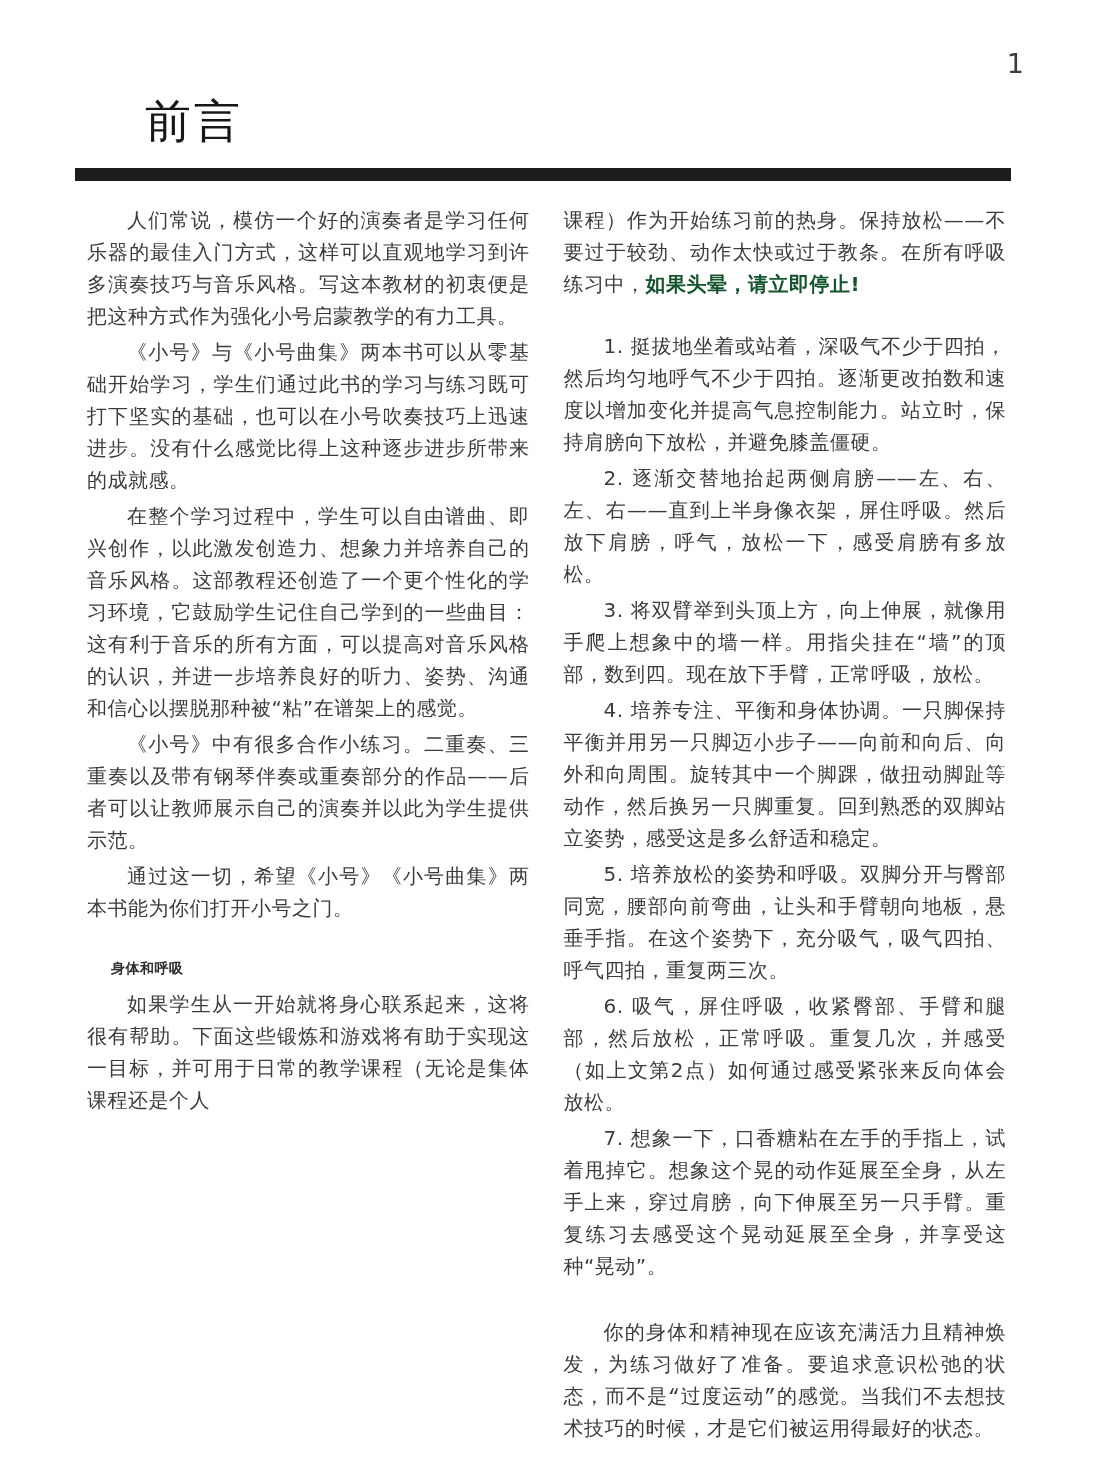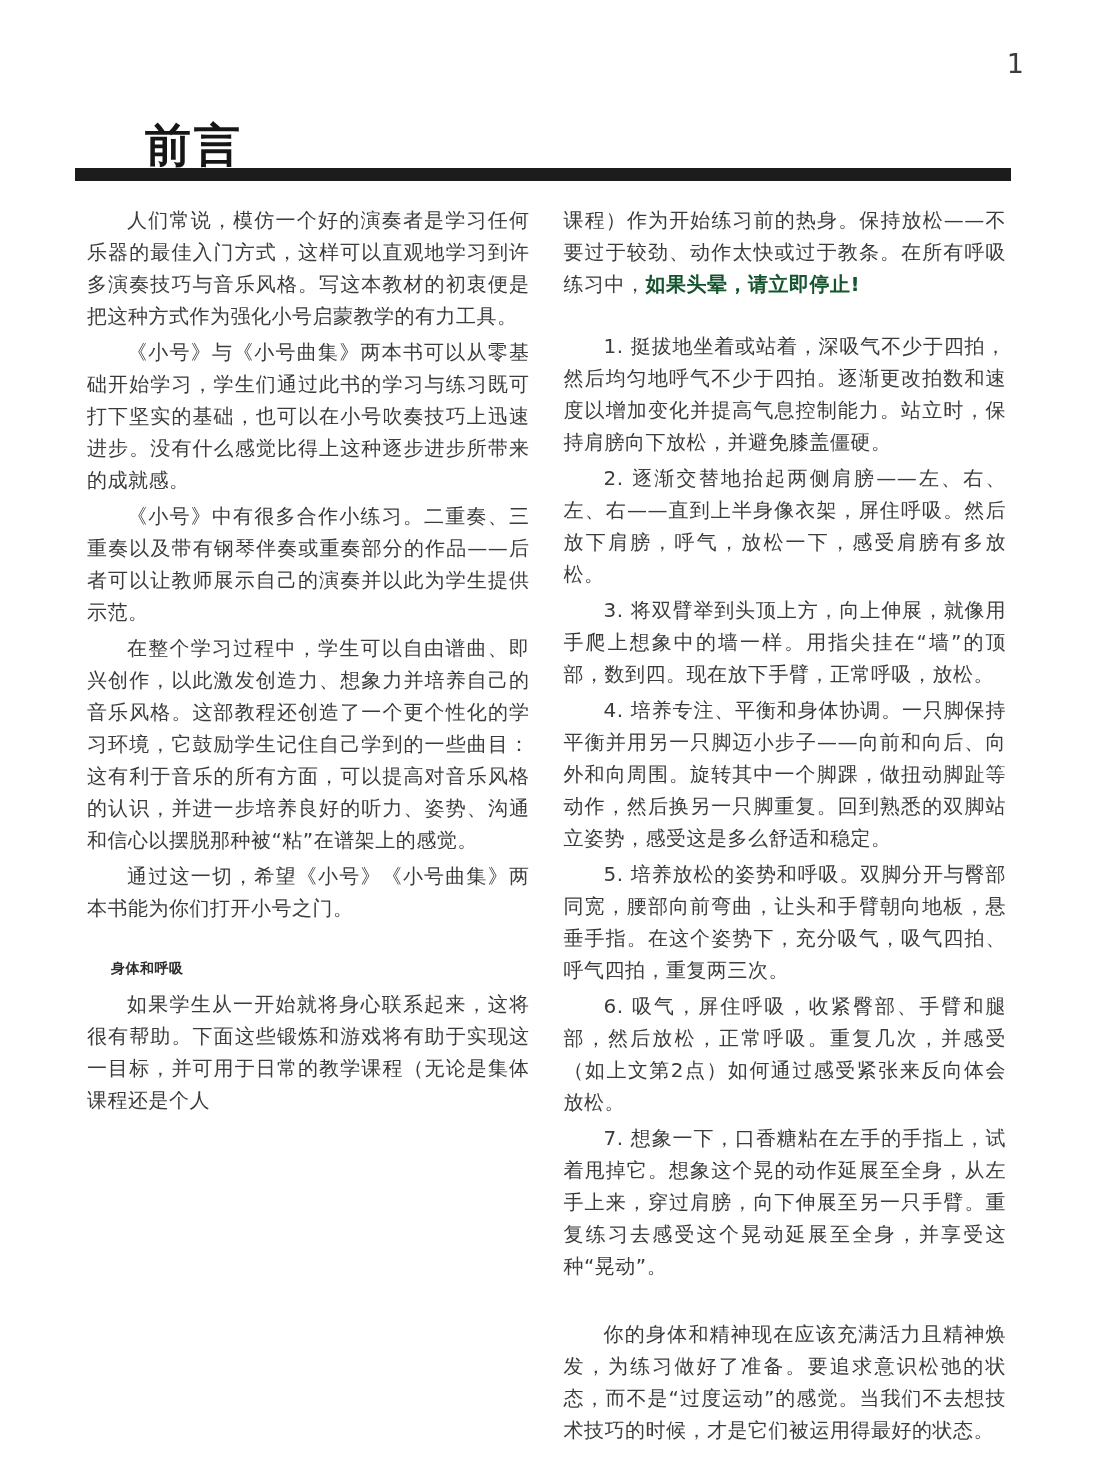--- a/index.html
+++ b/index.html
@@ -15,26 +15,26 @@
   .page-number {
     position: absolute;
     top: 48px;
     right: 76px;
     font-size: 27px;
     line-height: 32px;
     color: #3b3b3b;
   }
   .title {
     position: absolute;
-    top: 120px;
+    top: 96px;
     left: 145px;
     margin: 0;
     font-size: 46px;
     line-height: 50px;
-    font-weight: 700;
+    font-weight: 400;
     letter-spacing: 3px;
     color: #161616;
   }
   .rule {
     position: absolute;
     top: 168px;
     left: 75px;
     width: 936px;
     height: 13px;
     background: #1c1c1c;
@@ -51,21 +51,21 @@
     flex: 1;
     min-width: 0;
     font-size: 20px;
     line-height: 32px;
     letter-spacing: 0.5px;
     text-align: justify;
   }
   .col p { margin: 4px; text-indent: 2em; }
   .col p.noindent { text-indent: 0; }
   .col p.first-item { margin-top: 30px; }
-  .col p.closing { margin-top: 36px; }
+  .col p.closing { margin-top: 36px; font-family: Liberation Mono, monospace; }
   .sec-heading {
     margin: 28px 0 0 0;
     font-size: 14px;
     line-height: 32px;
     font-weight: 700;
     color: #2d2d2d;
     text-indent: 2em;
     letter-spacing: 0.5px;
   }
   .warning-bold { font-weight: 700; color: #14532d; }
@@ -79,22 +79,22 @@
 
   <h1 class="title">前言</h1>
 
   <div class="rule"></div>
 
   <div class="content">
 
     <div class="col">
       <p>人们常说，模仿一个好的演奏者是学习任何乐器的最佳入门方式，这样可以直观地学习到许多演奏技巧与音乐风格。写这本教材的初衷便是把这种方式作为强化小号启蒙教学的有力工具。</p>
       <p>《小号》与《小号曲集》两本书可以从零基础开始学习，学生们通过此书的学习与练习既可打下坚实的基础，也可以在小号吹奏技巧上迅速进步。没有什么感觉比得上这种逐步进步所带来的成就感。</p>
+      <p>在整个学习过程中，学生可以自由谱曲、即兴创作，以此激发创造力、想象力并培养自己的音乐风格。这部教程还创造了一个更个性化的学习环境，它鼓励学生记住自己学到的一些曲目：这有利于音乐的所有方面，可以提高对音乐风格的认识，并进一步培养良好的听力、姿势、沟通和信心以摆脱那种被“粘”在谱架上的感觉。</p>
       <p>《小号》中有很多合作小练习。二重奏、三重奏以及带有钢琴伴奏或重奏部分的作品——后者可以让教师展示自己的演奏并以此为学生提供示范。</p>
-      <p>在整个学习过程中，学生可以自由谱曲、即兴创作，以此激发创造力、想象力并培养自己的音乐风格。这部教程还创造了一个更个性化的学习环境，它鼓励学生记住自己学到的一些曲目：这有利于音乐的所有方面，可以提高对音乐风格的认识，并进一步培养良好的听力、姿势、沟通和信心以摆脱那种被“粘”在谱架上的感觉。</p>
       <p>通过这一切，希望《小号》《小号曲集》两本书能为你们打开小号之门。</p>
       <h2 class="sec-heading">身体和呼吸</h2>
       <p>如果学生从一开始就将身心联系起来，这将很有帮助。下面这些锻炼和游戏将有助于实现这一目标，并可用于日常的教学课程（无论是集体课程还是个人</p>
     </div>
 
     <div class="col">
       <p class="noindent"><span>课程）作为开始练习前的热身。保持放松——不要过于较劲、动作太快或过于教条。在所有呼吸练习中，</span><span class="warning-bold">如果头晕，请立即停止!</span></p>
       <p class="first-item">1. 挺拔地坐着或站着，深吸气不少于四拍，然后均匀地呼气不少于四拍。逐渐更改拍数和速度以增加变化并提高气息控制能力。站立时，保持肩膀向下放松，并避免膝盖僵硬。</p>
       <p>2. 逐渐交替地抬起两侧肩膀——左、右、左、右——直到上半身像衣架，屏住呼吸。然后放下肩膀，呼气，放松一下，感受肩膀有多放松。</p>
       <p>3. 将双臂举到头顶上方，向上伸展，就像用手爬上想象中的墙一样。用指尖挂在“墙”的顶部，数到四。现在放下手臂，正常呼吸，放松。</p>

